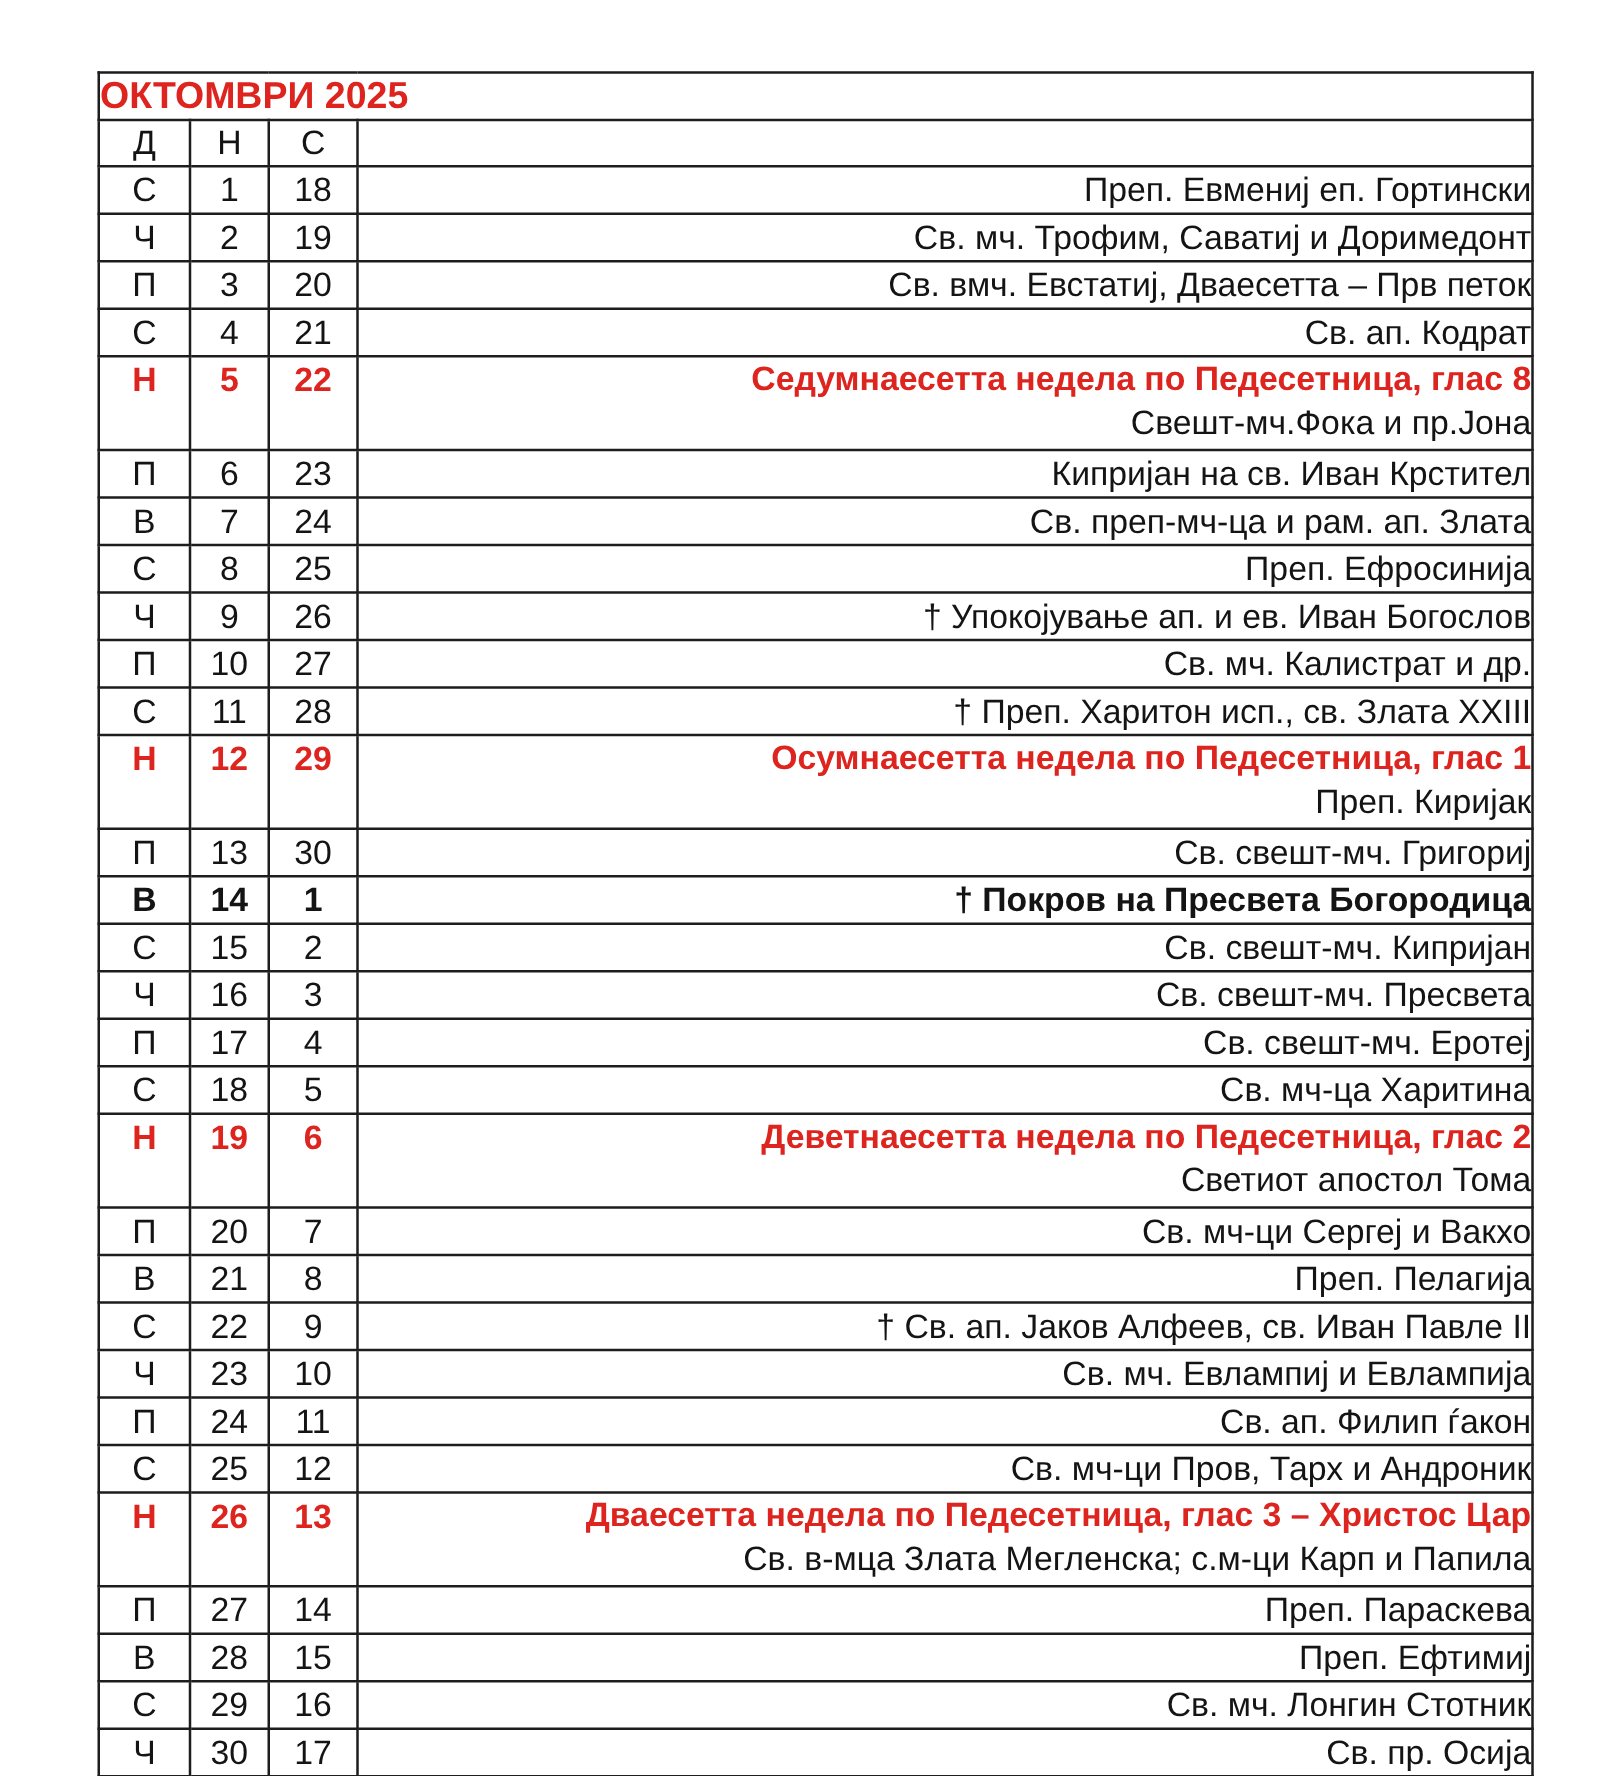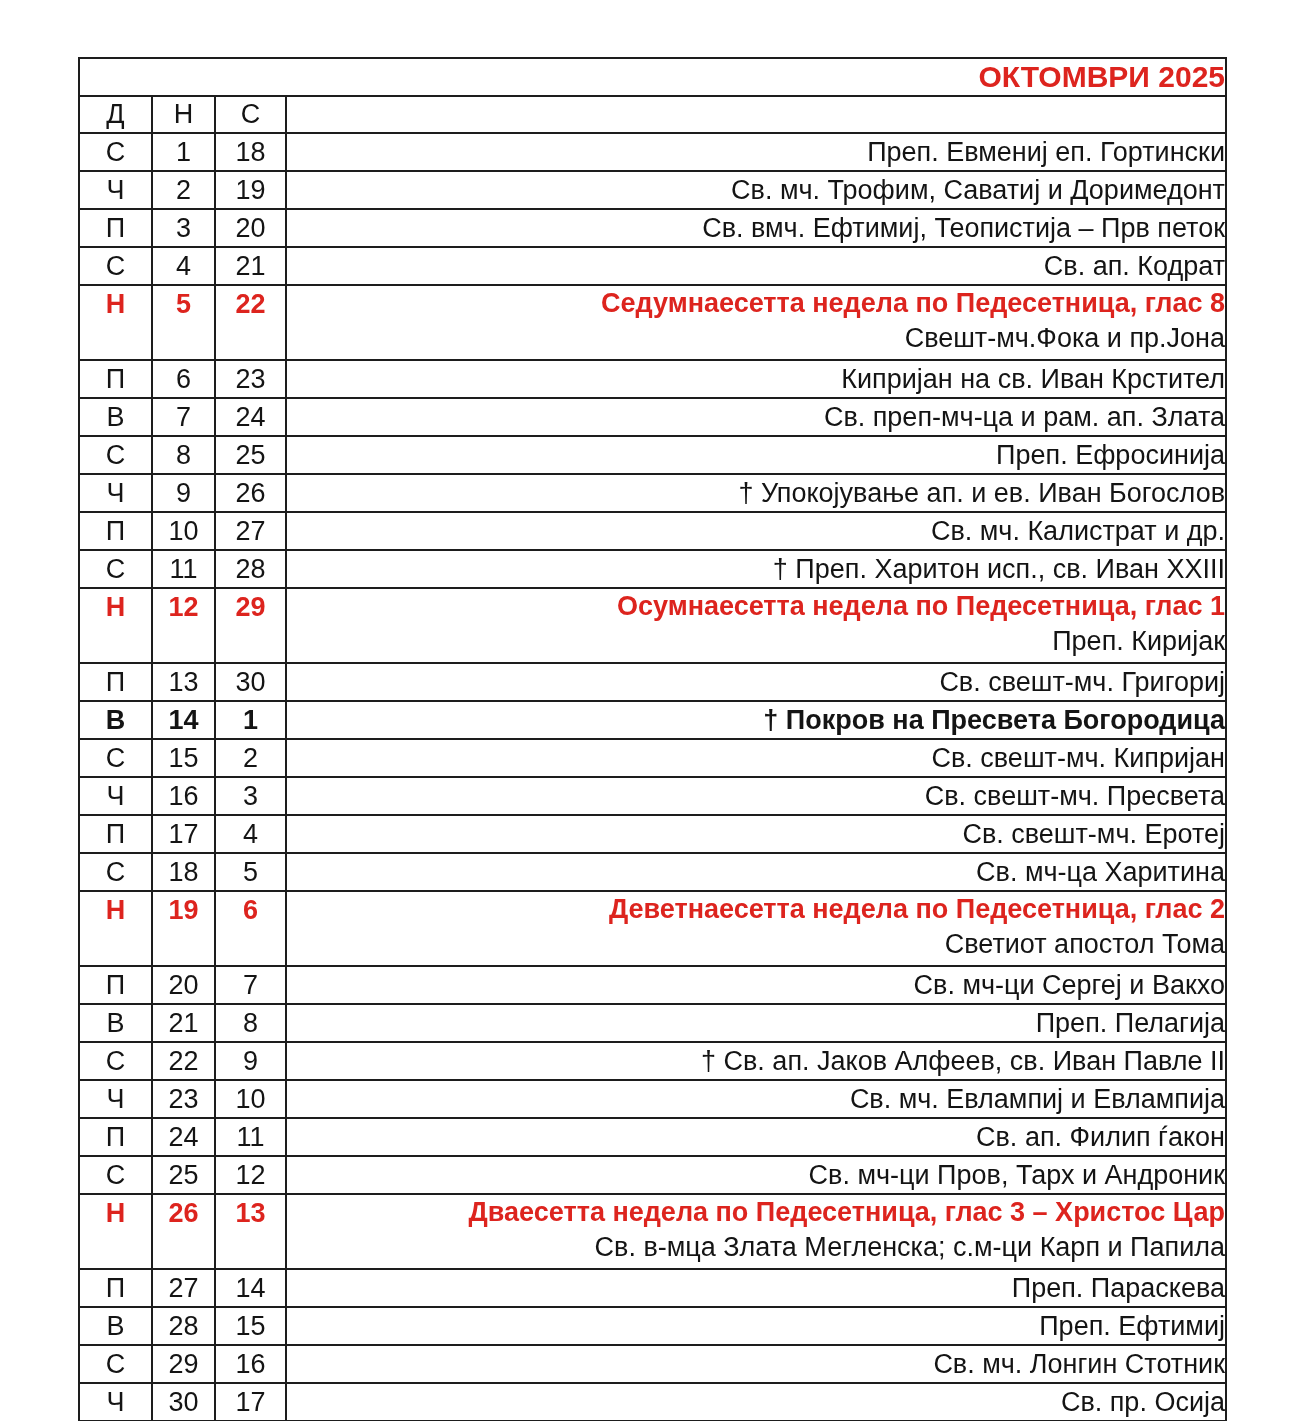--- a/index.html
+++ b/index.html
@@ -8,21 +8,21 @@
     width:1293px; height:1421px; background:#ffffff; position:relative;
     font-family:"Liberation Sans", sans-serif; color:var(--ink);
   }
   table.calendar {
     position:absolute; left:78px; top:57px; width:1149px;
     border-collapse:collapse; table-layout:fixed;
   }
   .calendar td { border:2px solid var(--line); padding:0; font-size:27px; color:var(--ink); }
   col.c1 { width:73px; } col.c2 { width:63px; } col.c3 { width:71px; }
 
-  tr.title-row td { height:36px; text-align:right; font-weight:bold; font-size:30px; color:var(--red); }
+  tr.title-row td { height:36px; text-align:left; font-weight:bold; font-size:30px; color:var(--red); }
   tr.header-row td { height:35px; }
 
   .c-day, .c-new, .c-old, .h-cell { text-align:center; }
   .c-feast { padding-left:18px; overflow:hidden; white-space:nowrap;text-align:right; }
 
   tr.single td { height:36px; vertical-align:middle; }
   tr.double td { height:71px; vertical-align:top; }
   tr.double .c-day, tr.double .c-new, tr.double .c-old { padding-top:2px; line-height:33px; }
   tr.double .c-feast div { line-height:35px; }
 
@@ -66,21 +66,21 @@
         <td class="c-old">19</td>
         <td class="c-feast">
           <div class="line1">Св. мч. Трофим, Саватиј и Доримедонт</div>
         </td>
       </tr>
       <tr class="normal single">
         <td class="c-day">П</td>
         <td class="c-new">3</td>
         <td class="c-old">20</td>
         <td class="c-feast">
-          <div class="line1">Св. вмч. Ефтимиј, Теопистија – Прв петок</div>
+          <div class="line1">Св. вмч. Евстатиј, Дваесетта – Прв петок</div>
         </td>
       </tr>
       <tr class="normal single">
         <td class="c-day">С</td>
         <td class="c-new">4</td>
         <td class="c-old">21</td>
         <td class="c-feast">
           <div class="line1">Св. ап. Кодрат</div>
         </td>
       </tr>
@@ -131,21 +131,21 @@
         <td class="c-old">27</td>
         <td class="c-feast">
           <div class="line1">Св. мч. Калистрат и др.</div>
         </td>
       </tr>
       <tr class="normal single">
         <td class="c-day">С</td>
         <td class="c-new">11</td>
         <td class="c-old">28</td>
         <td class="c-feast">
-          <div class="line1">† Преп. Харитон исп., св. Иван XXIII</div>
+          <div class="line1">† Преп. Харитон исп., св. Злата XXIII</div>
         </td>
       </tr>
       <tr class="sunday double">
         <td class="c-day">Н</td>
         <td class="c-new">12</td>
         <td class="c-old">29</td>
         <td class="c-feast">
           <div class="line1">Осумнаесетта недела по Педесетница, глас 1</div>
           <div class="line2">Преп. Киријак</div>
         </td>

